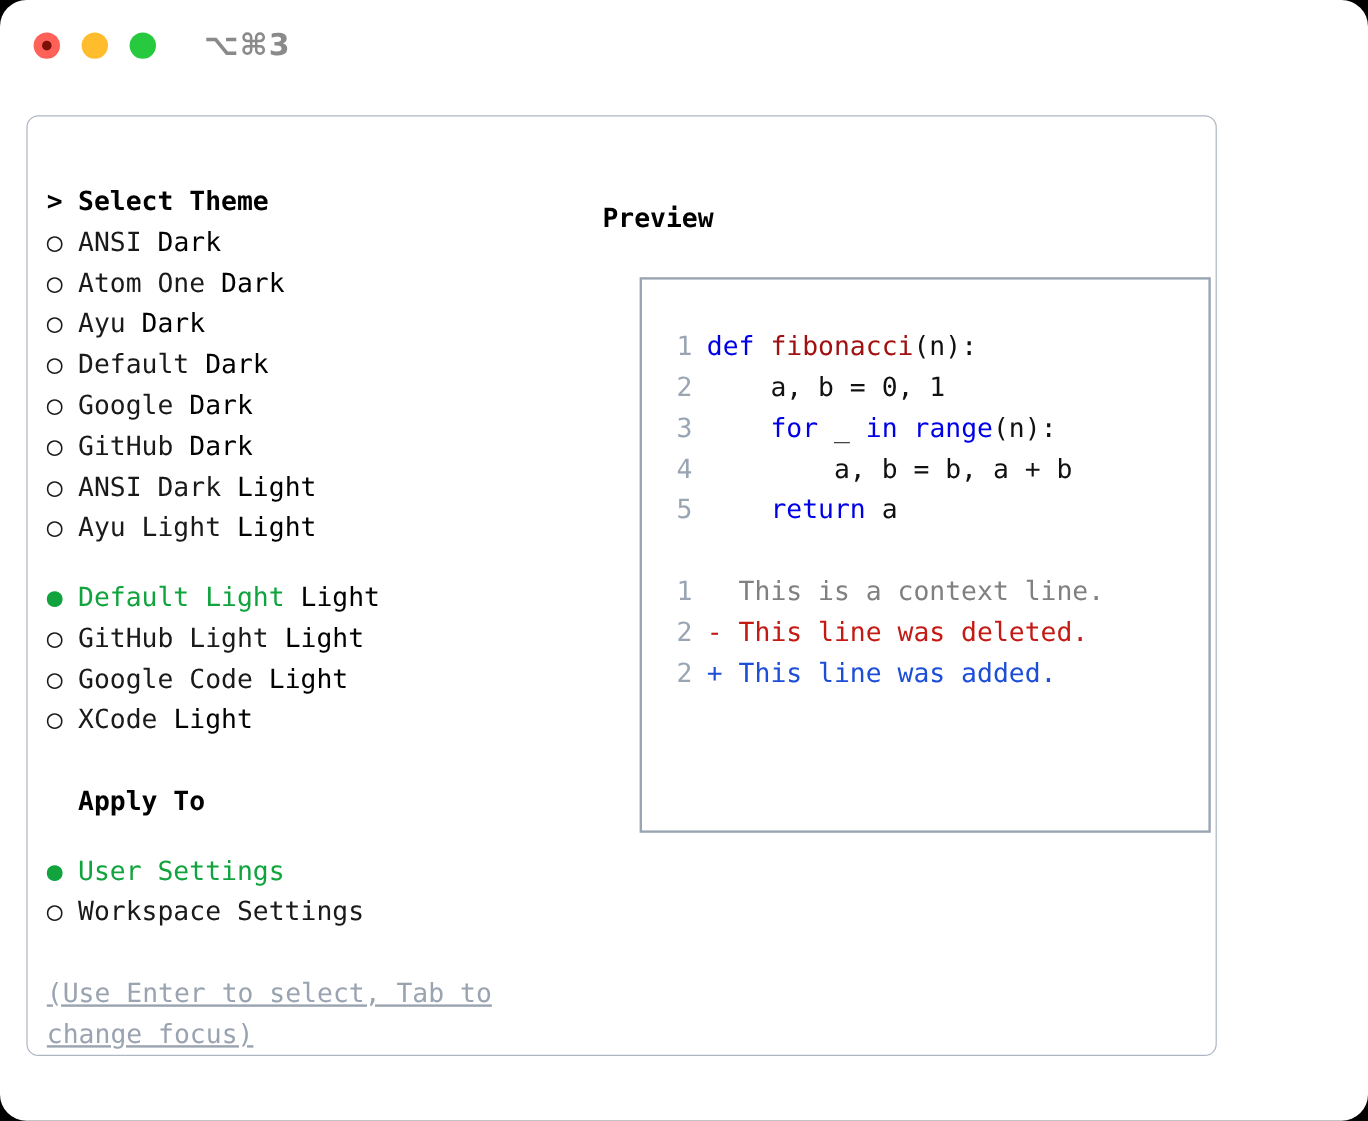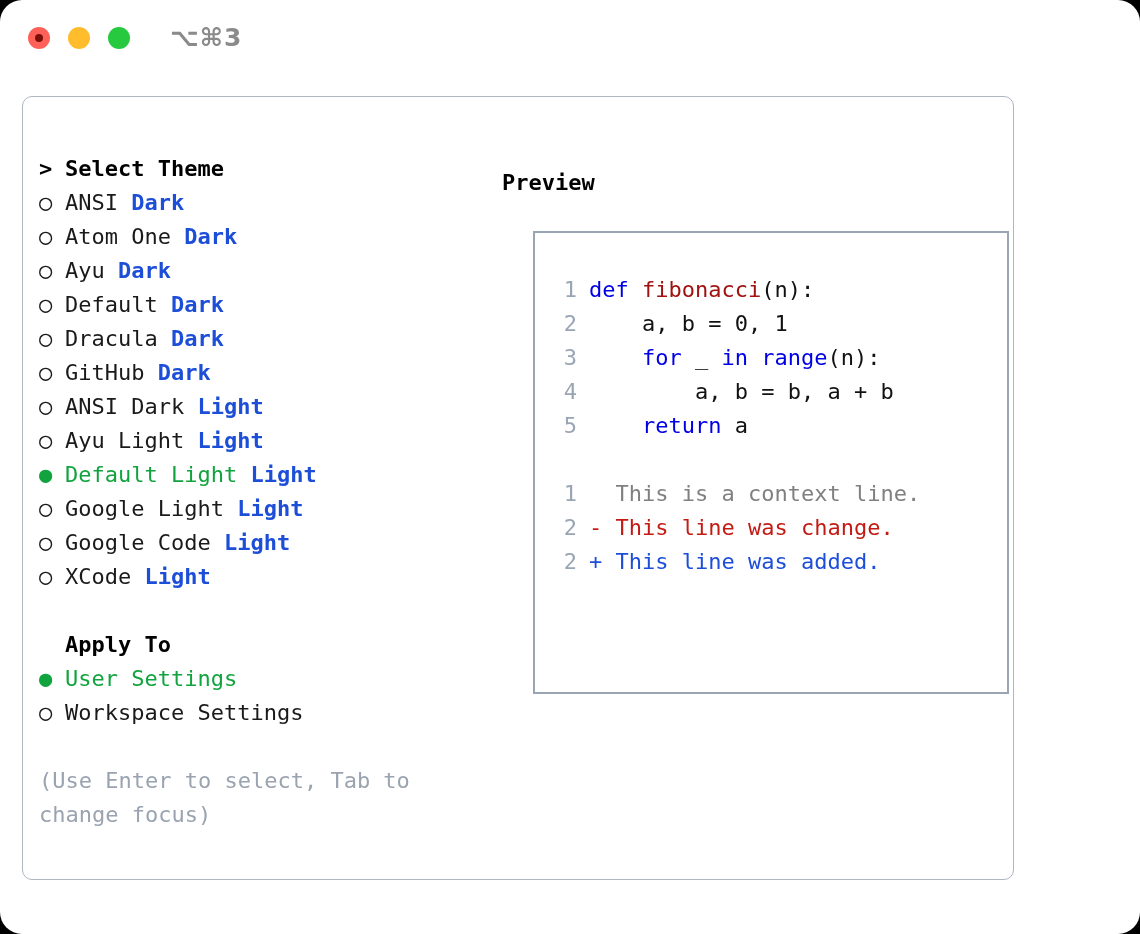--- a/index.html
+++ b/index.html
@@ -81,32 +81,33 @@
     display: inline-block;
     width: 26px;
     text-align: left;
   }
   .section-header {
     font-weight: bold;
     color: #000000;
   }
   .section-header .bullet { font-weight: bold; }
 
-  .row.selected { color: #11a43e; }
+  .row.selected { color: #11a43e; margin-top: 24px; }
   .row.selected .bullet { color: #11a43e; }
-  .tag { color: #1d4ed8; font-weight: bold; }
+  .tag { color: #000000; }
 
   .spacer { height: 34px; }
 
   .hint {
     font-size: 22px;
     line-height: 34px;
     color: #9aa3b0;
     width: 410px;
     white-space: pre-wrap;
+    text-decoration: underline;
   }
 
   
   .pane-title {
     font-size: 22px;
     line-height: 34px;
     font-weight: bold;
     color: #000000;
   }
   #preview-box {
@@ -159,26 +160,26 @@
 
       <div class="row section-header">
         <span class="bullet">&gt; </span><span>Select Theme</span>
       </div>
 
       <div id="theme-items">
           <div class="row"><span class="bullet">○</span><span>ANSI </span><span class="tag">Dark</span></div>
           <div class="row"><span class="bullet">○</span><span>Atom One </span><span class="tag">Dark</span></div>
           <div class="row"><span class="bullet">○</span><span>Ayu </span><span class="tag">Dark</span></div>
           <div class="row"><span class="bullet">○</span><span>Default </span><span class="tag">Dark</span></div>
-          <div class="row"><span class="bullet">○</span><span>Dracula </span><span class="tag">Dark</span></div>
+          <div class="row"><span class="bullet">○</span><span>Google </span><span class="tag">Dark</span></div>
           <div class="row"><span class="bullet">○</span><span>GitHub </span><span class="tag">Dark</span></div>
           <div class="row"><span class="bullet">○</span><span>ANSI Dark </span><span class="tag">Light</span></div>
           <div class="row"><span class="bullet">○</span><span>Ayu Light </span><span class="tag">Light</span></div>
           <div class="row selected"><span class="bullet">●</span><span>Default Light </span><span class="tag">Light</span></div>
-          <div class="row"><span class="bullet">○</span><span>Google Light </span><span class="tag">Light</span></div>
+          <div class="row"><span class="bullet">○</span><span>GitHub Light </span><span class="tag">Light</span></div>
           <div class="row"><span class="bullet">○</span><span>Google Code </span><span class="tag">Light</span></div>
           <div class="row"><span class="bullet">○</span><span>XCode </span><span class="tag">Light</span></div>
         </div>
 
       <div class="spacer"></div>
 
       <div class="row section-header">
         <span class="bullet">  </span><span>Apply To</span>
       </div>
 
@@ -198,20 +199,20 @@
 
       <div id="preview-box">
         <div id="code">
             <div class="code-line"><span class="lnum">1</span><span class="kw">def </span><span class="fn">fibonacci</span><span class="plain">(n):</span></div>
             <div class="code-line"><span class="lnum">2</span><span class="plain">    a, b = 0, 1</span></div>
             <div class="code-line"><span class="lnum">3</span><span class="plain">    </span><span class="kw">for</span><span class="plain"> _ </span><span class="kw">in</span><span class="plain"> </span><span class="kw">range</span><span class="plain">(n):</span></div>
             <div class="code-line"><span class="lnum">4</span><span class="plain">        a, b = b, a + b</span></div>
             <div class="code-line"><span class="lnum">5</span><span class="plain">    </span><span class="kw">return</span><span class="plain"> a</span></div>
             <div class="blank-line"></div>
             <div class="code-line"><span class="lnum">1</span><span class="ctx">  This is a context line.</span></div>
-            <div class="code-line"><span class="lnum">2</span><span class="del">- This line was change.</span></div>
+            <div class="code-line"><span class="lnum">2</span><span class="del">- This line was deleted.</span></div>
             <div class="code-line"><span class="lnum">2</span><span class="add">+ This line was added.</span></div>
           </div>
       </div>
     </div>
 
   </div>
 </div>
 
 </body></html>

